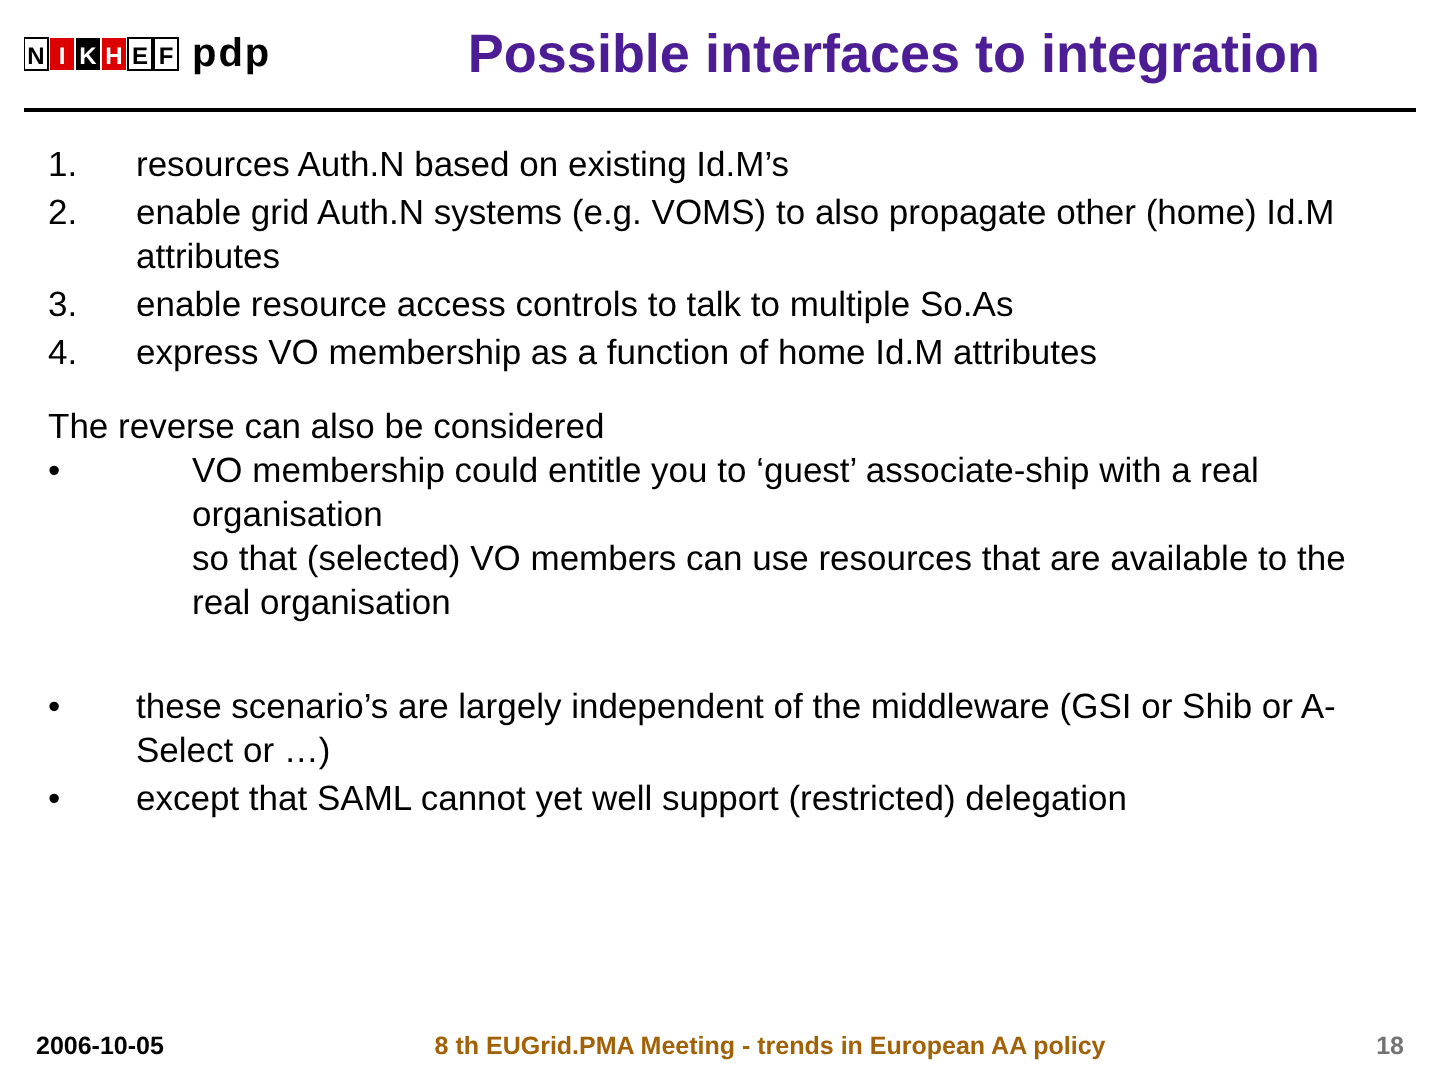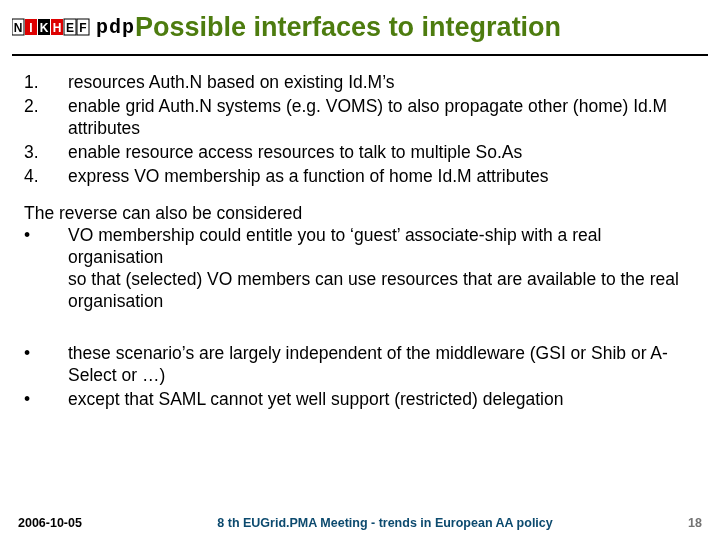--- a/index.html
+++ b/index.html
@@ -1,31 +1,31 @@
 <!DOCTYPE html>
 <html><head>
 <meta charset="utf-8">
 <style>
   * { margin: 0; padding: 0; box-sizing: border-box; }
   html, body { width: 720px; height: 540px; font-family: Arial, Helvetica, sans-serif; background: #fff; color: #000; }
   .slide { position: relative; width: 720px; height: 540px; }
   .header { display: flex; align-items: center; height: 54px; padding: 0 20px 0 12px; }
   .logo { display: flex; align-items: center; gap: 6px; }
-  .title { flex: 1; text-align: left; font-size: 27px; font-weight: bold; color: #4d7c0f; padding-right: 40px; }
+  .title { flex: 1; text-align: right; font-size: 27px; font-weight: bold; color: #4c1d95; padding-right: 40px; }
   .rule { border: none; border-top: 2px solid #000; margin: 0 12px 6px 12px; }
   .body { padding: 10px 24px 0 24px; font-size: 17.5px; line-height: 1.25; }
   .list { display: block; }
   .row { display: flex; margin-bottom: 2px; }
   .num { width: 44px; flex: 0 0 44px; }
   .txt { flex: 1; }
   .gap { height: 14px; }
   .biggap { height: 28px; }
   .footer { position: absolute; bottom: 10px; left: 0; right: 0; display: flex; align-items: center; padding: 0 18px; font-size: 12.5px; font-weight: bold; }
   .footer .date { color: #000; }
-  .footer .mid { flex: 1; text-align: center; color: #0c4a6e; }
+  .footer .mid { flex: 1; text-align: center; color: #a16207; }
   .footer .pg { color: #737373; }
 </style>
 </head>
 <body>
 <div class="slide">
 
 <div class="header">
   <div class="logo">
     <svg width="78" height="20" viewBox="0 0 78 20">
       <g font-family="Arial" font-size="12" font-weight="bold" text-anchor="middle">
@@ -36,54 +36,54 @@
         <rect x="26" y="2" width="12" height="16" fill="#000"></rect>
             <text x="32" y="15" fill="#fff">K</text>
         <rect x="39" y="2" width="12" height="16" fill="#d00"></rect>
             <text x="45" y="15" fill="#fff">H</text>
         <rect x="52" y="2" width="12" height="16" fill="#fff" stroke="#000"></rect>
             <text x="58" y="15" fill="#000">E</text>
         <rect x="65" y="2" width="12" height="16" fill="#fff" stroke="#000"></rect>
             <text x="71" y="15" fill="#000">F</text>
       </g>
     </svg>
-    <span style="font-size:20px;font-weight:bold;letter-spacing:1px;font-family:Liberation Mono, monospace;">pdp</span>
+    <span style="font-size:20px;font-weight:bold;letter-spacing:1px;">pdp</span>
   </div>
   <div class="title">Possible interfaces to integration</div>
 </div>
 <hr class="rule">
 
 <div class="body">
 
   <div class="list">
     <div class="row">
           <div class="num">1.</div>
           <div class="txt">resources Auth.N based on existing Id.M’s</div>
         </div>
     <div class="row">
           <div class="num">2.</div>
           <div class="txt">enable grid Auth.N systems (e.g. VOMS) to also propagate other (home) Id.M attributes</div>
         </div>
     <div class="row">
           <div class="num">3.</div>
-          <div class="txt">enable resource access resources to talk to multiple So.As</div>
+          <div class="txt">enable resource access controls to talk to multiple So.As</div>
         </div>
     <div class="row">
           <div class="num">4.</div>
           <div class="txt">express VO membership as a function of home Id.M attributes</div>
         </div>
   </div>
 
   <div class="gap"></div>
 
   <div>The reverse can also be considered</div>
   <div class="list">
     <div class="row">
           <div class="num">•</div>
-          <div class="txt" style="white-space:pre-line;">VO membership could entitle you to ‘guest’ associate-ship with a real organisation
+          <div class="txt" style="white-space:pre-line;margin-left:28px;">VO membership could entitle you to ‘guest’ associate-ship with a real organisation
 so that (selected) VO members can use resources that are available to the real organisation</div>
         </div>
   </div>
 
   <div class="biggap"></div>
 
   <div class="list">
     <div class="row">
           <div class="num">•</div>
           <div class="txt">these scenario’s are largely independent of the middleware (GSI or Shib or A-Select or …)</div>

